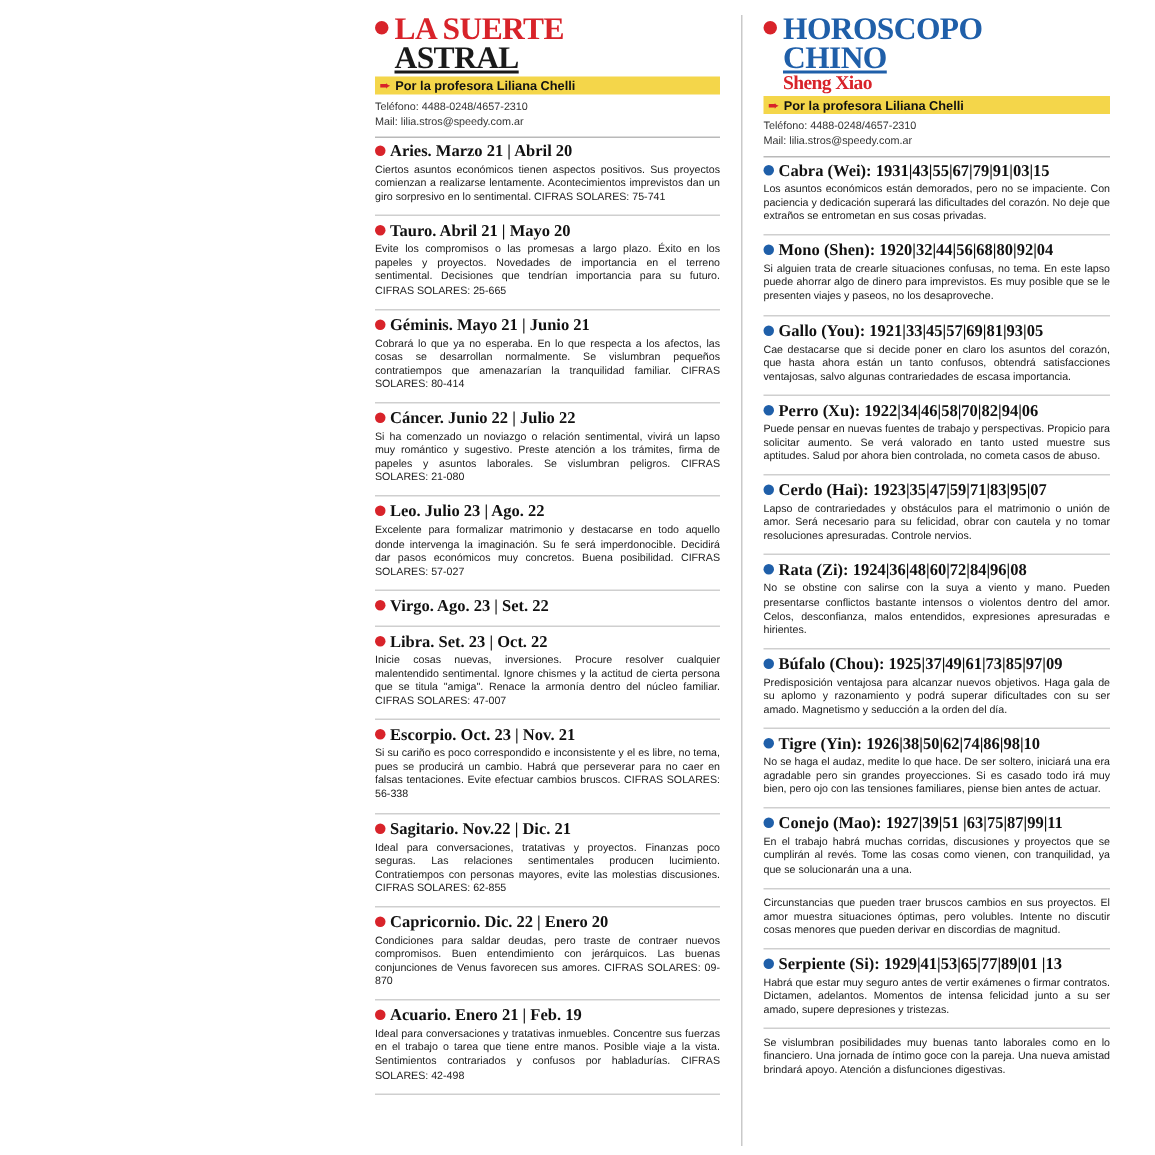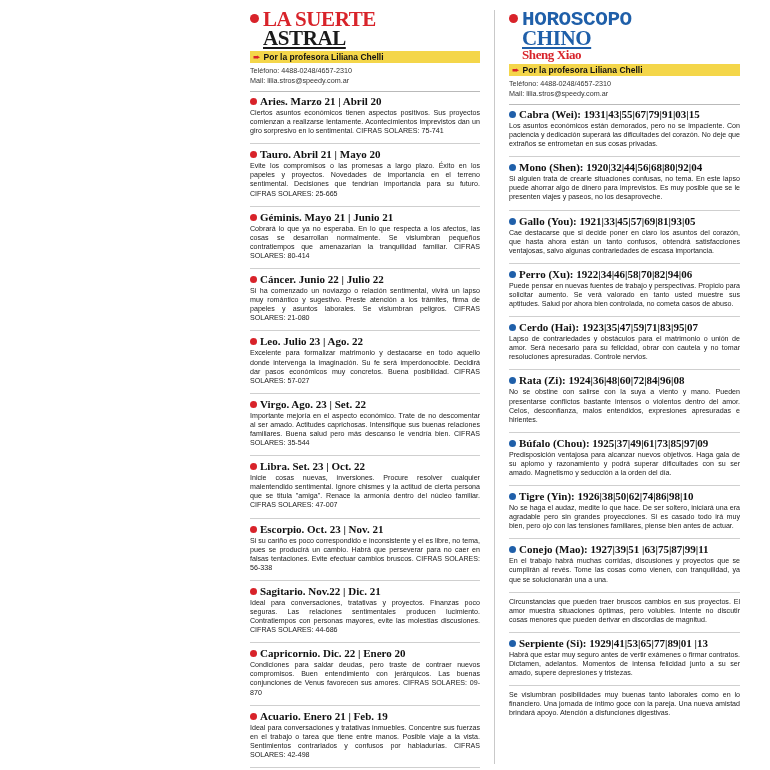--- a/index.html
+++ b/index.html
@@ -58,21 +58,21 @@
   }
   .mast-title {
     font-family: "Liberation Serif", serif;
     font-weight: bold;
     font-size: 21px;
     line-height: 19px;
     letter-spacing: -0.4px;
   }
   .mast-title .l1 { color: #d8232a; display: block; }
   .mast-title .l2 { color: #1a1a1a; display: block; text-decoration: underline; }
-  .mast-title.blue .l1 { color: #1f5fa9; display: block; font-family: Liberation Mono, monospace; }
+  .mast-title.blue .l1 { color: #1f5fa9; display: block; }
   .mast-title.blue .l2 { color: #1f5fa9; display: block; }
   .mast-sub {
     display: block;
     color: #d8232a;
     font-size: 13px;
     line-height: 13px;
   }
   
   .byline {
     background: #f4d64a;
@@ -211,21 +211,20 @@
         </div>
         <div class="entry-body">Excelente para formalizar matrimonio y destacarse en todo aquello donde intervenga la imaginación. Su fe será imperdonocible. Decidirá dar pasos económicos muy concretos. Buena posibilidad. CIFRAS SOLARES: 57-027</div>
       </div>
       <div class="entry-sep"></div>
 
       <div class="entry">
         <div class="entry-head">
           <span class="entry-dot"></span>
           <span class="entry-title">Virgo. Ago. 23 | Set. 22</span>
         </div>
-        <div class="entry-body">Importante mejoría en el aspecto económico. Trate de no descomentar al ser amado. Actitudes caprichosas. Intensifique sus buenas relaciones familiares. Buena salud pero más descanso le vendría bien. CIFRAS SOLARES: 35-544</div>
       </div>
       <div class="entry-sep"></div>
 
       <div class="entry">
         <div class="entry-head">
           <span class="entry-dot"></span>
           <span class="entry-title">Libra. Set. 23 | Oct. 22</span>
         </div>
         <div class="entry-body">Inicie cosas nuevas, inversiones. Procure resolver cualquier malentendido sentimental. Ignore chismes y la actitud de cierta persona que se titula "amiga". Renace la armonía dentro del núcleo familiar. CIFRAS SOLARES: 47-007</div>
       </div>
@@ -238,21 +237,21 @@
         </div>
         <div class="entry-body">Si su cariño es poco correspondido e inconsistente y el es libre, no tema, pues se producirá un cambio. Habrá que perseverar para no caer en falsas tentaciones. Evite efectuar cambios bruscos. CIFRAS SOLARES: 56-338</div>
       </div>
       <div class="entry-sep"></div>
 
       <div class="entry">
         <div class="entry-head">
           <span class="entry-dot"></span>
           <span class="entry-title">Sagitario. Nov.22 | Dic. 21</span>
         </div>
-        <div class="entry-body">Ideal para conversaciones, tratativas y proyectos. Finanzas poco seguras. Las relaciones sentimentales producen lucimiento. Contratiempos con personas mayores, evite las molestias discusiones. CIFRAS SOLARES: 44-686</div>
+        <div class="entry-body">Ideal para conversaciones, tratativas y proyectos. Finanzas poco seguras. Las relaciones sentimentales producen lucimiento. Contratiempos con personas mayores, evite las molestias discusiones. CIFRAS SOLARES: 62-855</div>
       </div>
       <div class="entry-sep"></div>
 
       <div class="entry">
         <div class="entry-head">
           <span class="entry-dot"></span>
           <span class="entry-title">Capricornio. Dic. 22 | Enero 20</span>
         </div>
         <div class="entry-body">Condiciones para saldar deudas, pero traste de contraer nuevos compromisos. Buen entendimiento con jerárquicos. Las buenas conjunciones de Venus favorecen sus amores. CIFRAS SOLARES: 09-870</div>
       </div>

